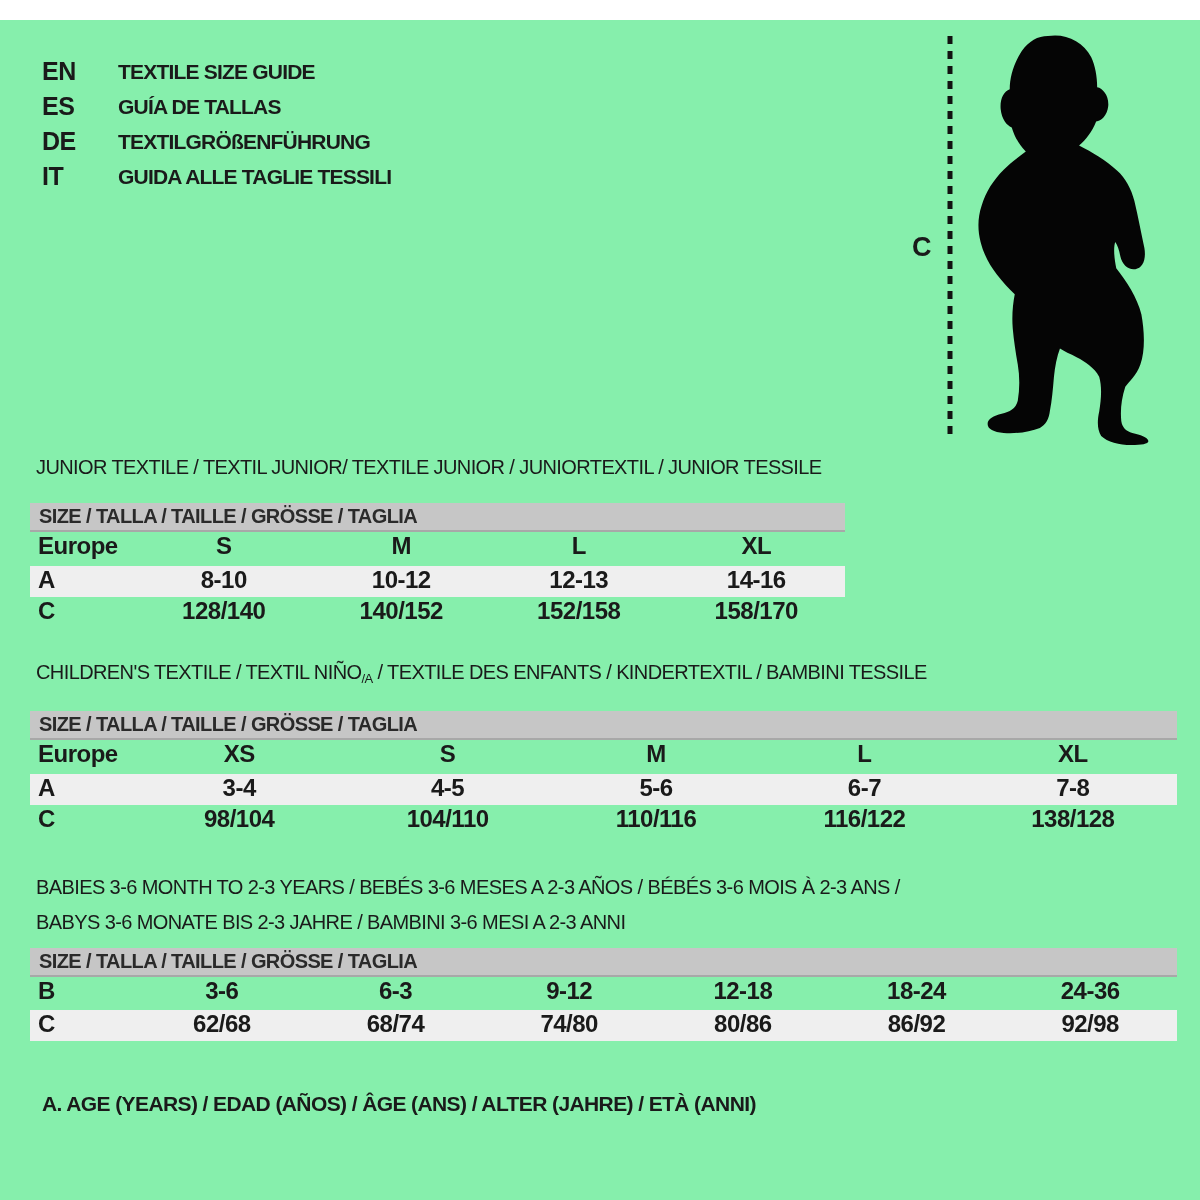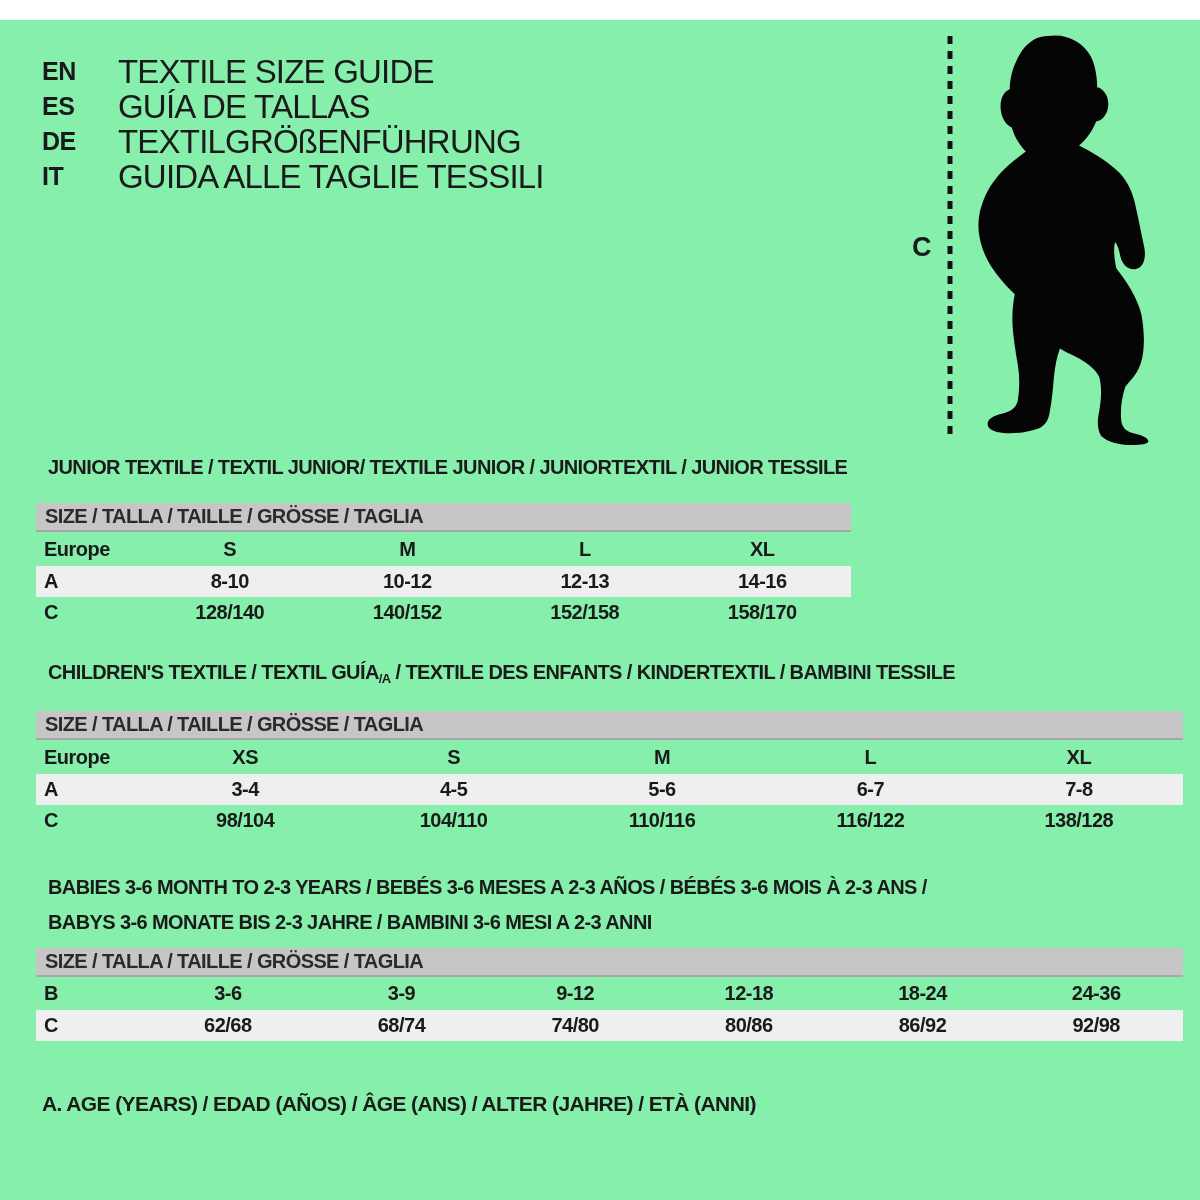--- a/index.html
+++ b/index.html
@@ -6,40 +6,40 @@
   html,body { background:#fff; }
   .page {
     position:relative; width:1200px; height:1200px; background:#86efac;
     font-family:"Liberation Sans","DejaVu Sans",sans-serif;
     color:#1a1a1a; overflow:hidden;margin-top:20px;
   }
   
   .lang-header { position:absolute; left:42px; top:34px; }
   .lang-row { display:flex; height:35px; align-items:center; }
   .lang-code { width:76px; font-size:25px; font-weight:700; letter-spacing:-0.5px; }
-  .lang-title { font-size:33px; font-weight:400; letter-spacing:-0.8px; }
+  .lang-title { font-size:21px; font-weight:700; letter-spacing:-0.8px; }
 
   
   .measure-label { position:absolute; left:912px; top:212px; font-size:27px; font-weight:700; }
   .dotted-line { position:absolute; left:946px; top:16px; }
   .silhouette { position:absolute; left:966px; top:13px; }
 
   
-  .section-title { position:absolute; left:48px; font-size:20px; font-weight:700; letter-spacing:-0.6px; white-space:nowrap; }
+  .section-title { position:absolute; left:36px; font-size:20px; font-weight:400; letter-spacing:-0.6px; white-space:nowrap; }
   .section-title .subsize { font-size:13px; position:relative; top:4px; }
   .title-2line { line-height:35px; }
 
   
-  .size-table { position:absolute; left:36px; }
+  .size-table { position:absolute; left:30px; }
   .size-bar {
     height:29px; background:#c6c6c6; border-bottom:2px solid #a8a8a8;
     font-size:20px; font-weight:700; letter-spacing:-0.6px;
     line-height:27px; padding-left:9px; color:#2a2a2a;
   }
-  .t-row { display:flex; height:31px; align-items:center; font-size:20px; font-weight:700; letter-spacing:-0.5px; }
+  .t-row { display:flex; height:31px; align-items:flex-start; font-size:24px; font-weight:700; letter-spacing:-0.5px; }
   .t-row.shaded { background:#efefef; }
   .t-label { width:105px; padding-left:8px; }
   .t-cell { flex:1; text-align:center; }
 
   
   .legend { position:absolute; left:42px; top:1066px; }
   .legend-line { height:35px; line-height:35px; font-size:21px; font-weight:700; letter-spacing:-0.6px; white-space:nowrap; }
 </style>
 </head>
 <body>
@@ -118,21 +118,21 @@
     <div class="t-row">
       <div class="t-label">C</div>
       <div class="t-cell">128/140</div>
       <div class="t-cell">140/152</div>
       <div class="t-cell">152/158</div>
       <div class="t-cell">158/170</div>
     </div>
   </div>
 
   <div class="section-title" style="top:641px">
-    <span>CHILDREN'S TEXTILE / TEXTIL GUÍA</span><span class="subsize">/A</span><span> / TEXTILE DES ENFANTS / KINDERTEXTIL / BAMBINI TESSILE</span>
+    <span>CHILDREN'S TEXTILE / TEXTIL NIÑO</span><span class="subsize">/A</span><span> / TEXTILE DES ENFANTS / KINDERTEXTIL / BAMBINI TESSILE</span>
   </div>
   <div class="size-table" style="top:691px; width:1147px">
     <div class="size-bar">SIZE / TALLA / TAILLE / GRÖSSE / TAGLIA</div>
     <div class="t-row" style="height:34px">
       <div class="t-label">Europe</div>
       <div class="t-cell">XS</div>
       <div class="t-cell">S</div>
       <div class="t-cell">M</div>
       <div class="t-cell">L</div>
       <div class="t-cell">XL</div>
@@ -157,21 +157,21 @@
 
   <div class="section-title title-2line" style="top:850px">
     <div>BABIES 3-6 MONTH TO 2-3 YEARS / BEBÉS 3-6 MESES A 2-3 AÑOS / BÉBÉS 3-6 MOIS À 2-3 ANS /</div>
     <div>BABYS 3-6 MONATE BIS 2-3 JAHRE / BAMBINI 3-6 MESI A 2-3 ANNI</div>
   </div>
   <div class="size-table" style="top:928px; width:1147px">
     <div class="size-bar">SIZE / TALLA / TAILLE / GRÖSSE / TAGLIA</div>
     <div class="t-row" style="height:33px">
       <div class="t-label">B</div>
       <div class="t-cell">3-6</div>
-      <div class="t-cell">3-9</div>
+      <div class="t-cell">6-3</div>
       <div class="t-cell">9-12</div>
       <div class="t-cell">12-18</div>
       <div class="t-cell">18-24</div>
       <div class="t-cell">24-36</div>
     </div>
     <div class="t-row shaded">
       <div class="t-label">C</div>
       <div class="t-cell">62/68</div>
       <div class="t-cell">68/74</div>
       <div class="t-cell">74/80</div>

